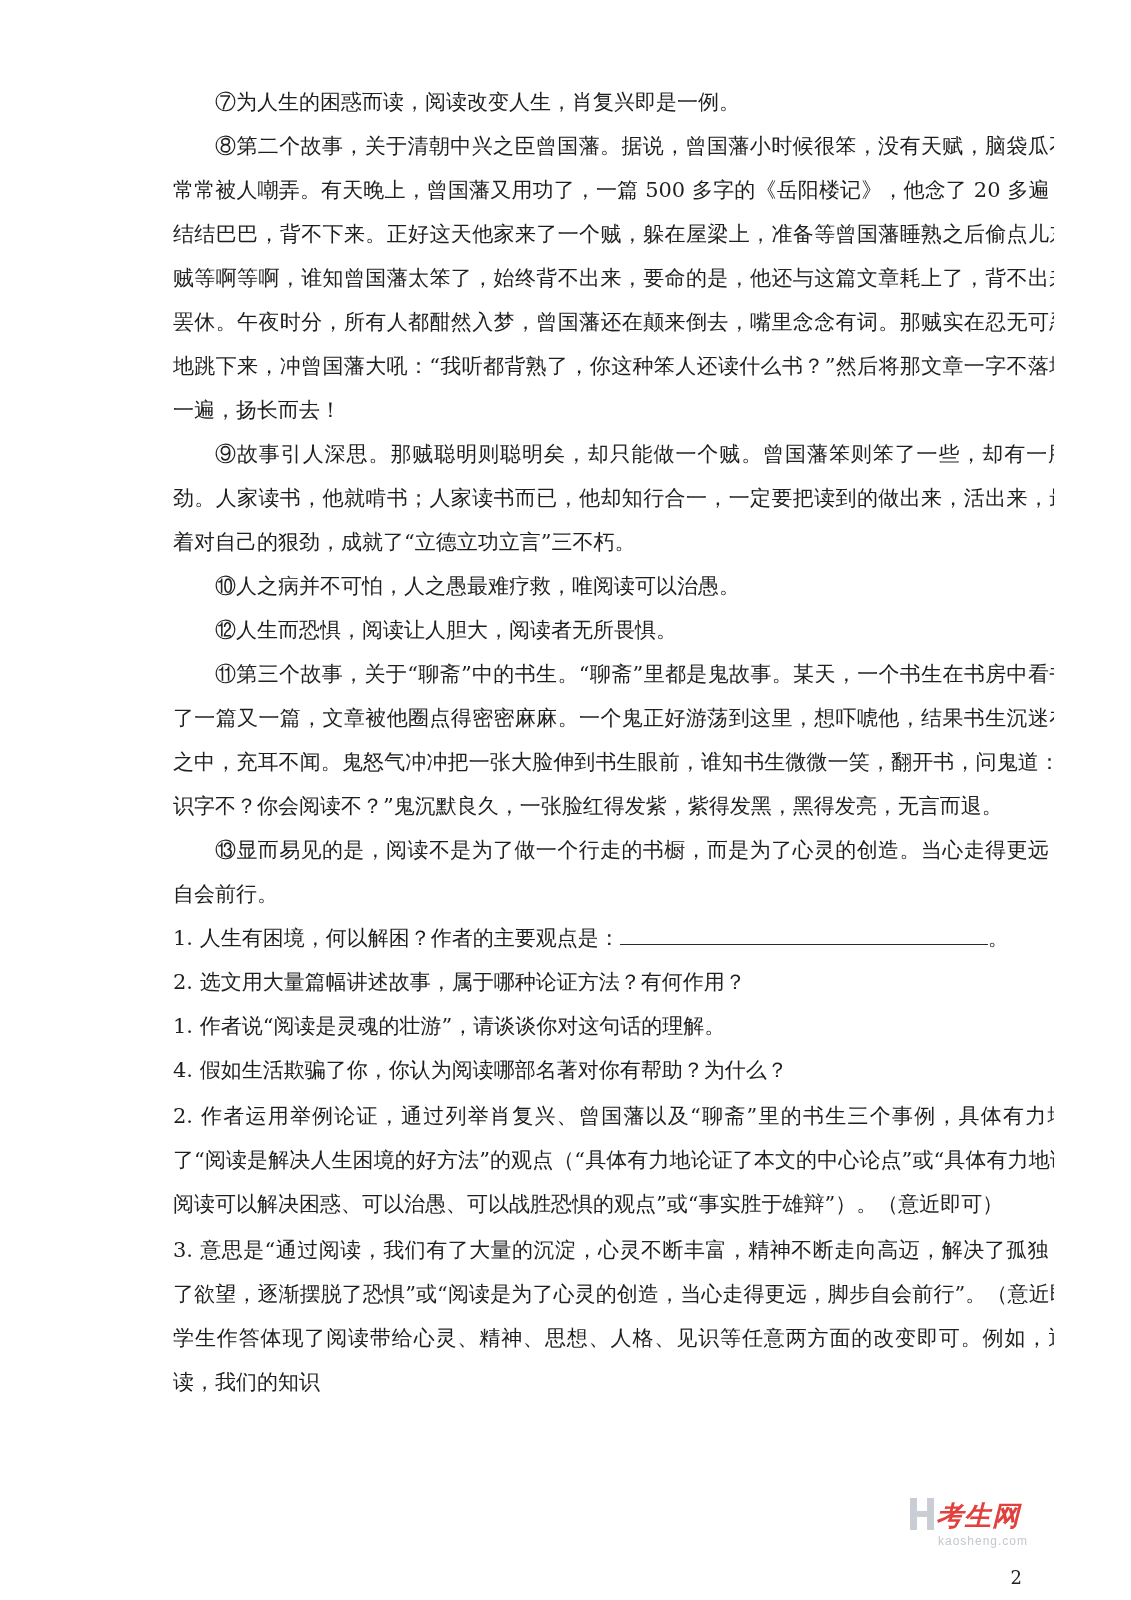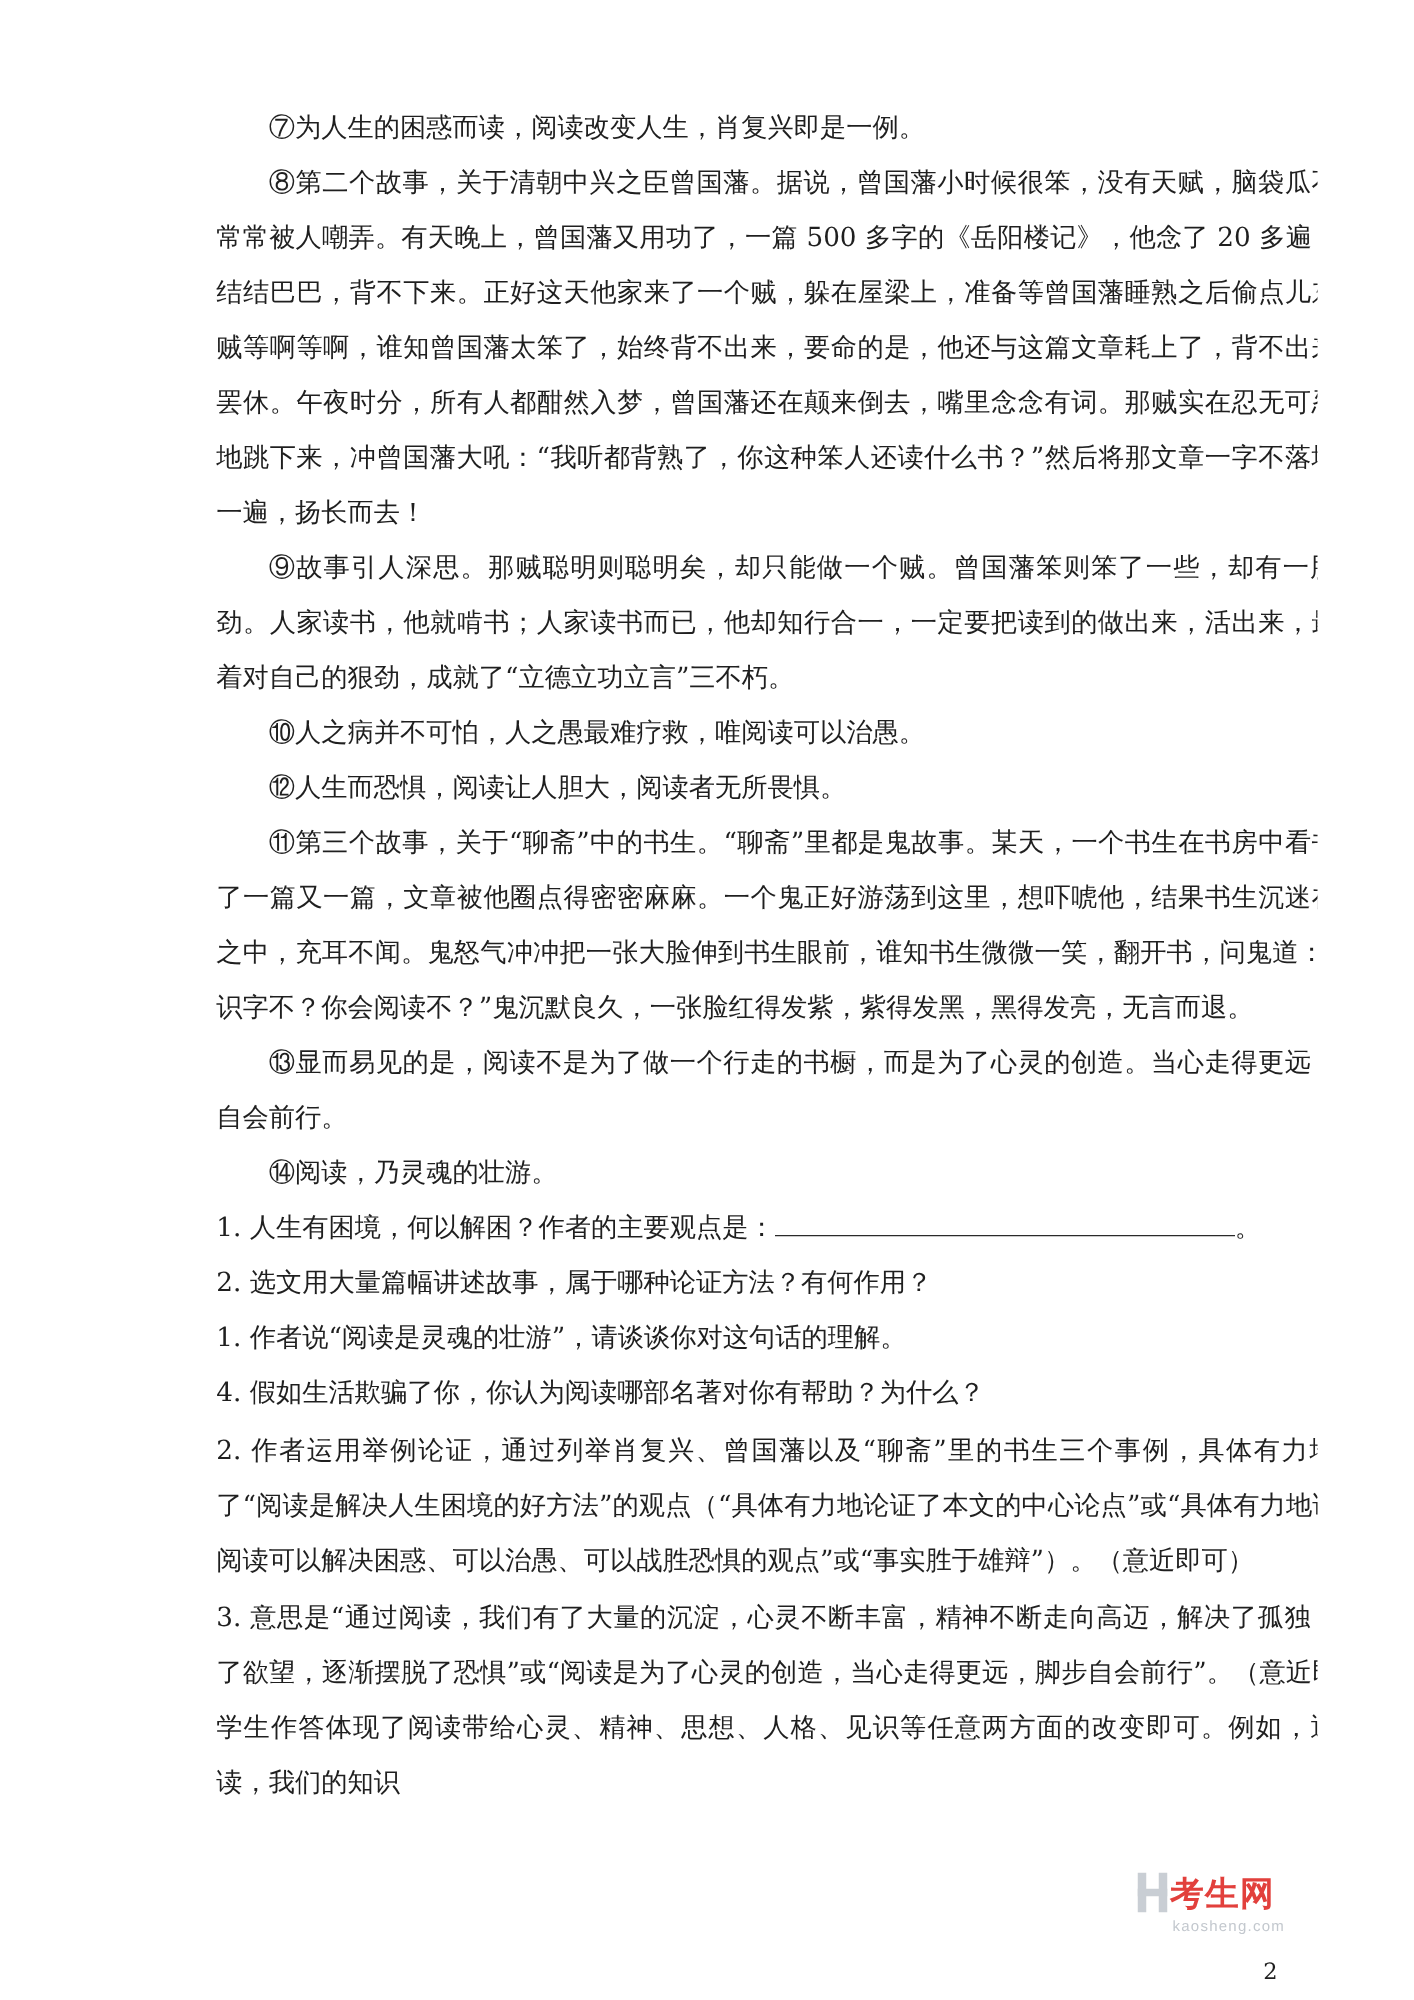--- a/index.html
+++ b/index.html
@@ -63,20 +63,21 @@
     display: flex;
     flex-direction: column;
     align-items: flex-start;
     line-height: 1.1;
     user-select: none;
   }
   .wm-row {
     display: flex;
     align-items: center;
     gap: 2px;
+    font-style: italic;
   }
   .wm-brand {
     font-family: "DejaVu Sans", "Liberation Sans", sans-serif;
     font-size: 27px;
     font-weight: bold;
     color: #e2403c;
     letter-spacing: 1px;
   }
   .wm-domain {
     font-family: Liberation Sans, sans-serif;
@@ -100,21 +101,20 @@
 <div class="page">
   <div class="content">
 
     <p class="para">⑦为人生的困惑而读，阅读改变人生，肖复兴即是一例。</p>
     <p class="para">⑧第二个故事，关于清朝中兴之臣曾国藩。据说，曾国藩小时候很笨，没有天赋，脑袋瓜不灵，常常被人嘲弄。有天晚上，曾国藩又用功了，一篇 500 多字的《岳阳楼记》，他念了 20 多遍，还是结结巴巴，背不下来。正好这天他家来了一个贼，躲在屋梁上，准备等曾国藩睡熟之后偷点儿东西。贼等啊等啊，谁知曾国藩太笨了，始终背不出来，要命的是，他还与这篇文章耗上了，背不出来誓不罢休。午夜时分，所有人都酣然入梦，曾国藩还在颠来倒去，嘴里念念有词。那贼实在忍无可忍，霍地跳下来，冲曾国藩大吼：“我听都背熟了，你这种笨人还读什么书？”然后将那文章一字不落地背诵一遍，扬长而去！</p>
     <p class="para">⑨故事引人深思。那贼聪明则聪明矣，却只能做一个贼。曾国藩笨则笨了一些，却有一股子韧劲。人家读书，他就啃书；人家读书而已，他却知行合一，一定要把读到的做出来，活出来，最终凭着对自己的狠劲，成就了“立德立功立言”三不朽。</p>
     <p class="para">⑩人之病并不可怕，人之愚最难疗救，唯阅读可以治愚。</p>
     <p class="para">⑫人生而恐惧，阅读让人胆大，阅读者无所畏惧。</p>
     <p class="para">⑪第三个故事，关于“聊斋”中的书生。“聊斋”里都是鬼故事。某天，一个书生在书房中看书，读了一篇又一篇，文章被他圈点得密密麻麻。一个鬼正好游荡到这里，想吓唬他，结果书生沉迷在阅读之中，充耳不闻。鬼怒气冲冲把一张大脸伸到书生眼前，谁知书生微微一笑，翻开书，问鬼道：“你认识字不？你会阅读不？”鬼沉默良久，一张脸红得发紫，紫得发黑，黑得发亮，无言而退。</p>
     <p class="para">⑬显而易见的是，阅读不是为了做一个行走的书橱，而是为了心灵的创造。当心走得更远，脚步自会前行。</p>
-    <p class="para">⑭阅读，乃灵魂的壮游。</p>
 
 
     <p class="question-line"><span>1. 人生有困境，何以解困？作者的主要观点是：</span><span class="blank"></span><span>。</span></p>
     <p class="question-line">2. 选文用大量篇幅讲述故事，属于哪种论证方法？有何作用？</p>
     <p class="question-line">1. 作者说“阅读是灵魂的壮游”，请谈谈你对这句话的理解。</p>
     <p class="question-line">4. 假如生活欺骗了你，你认为阅读哪部名著对你有帮助？为什么？</p>
 
     <p class="answer-para">2. 作者运用举例论证，通过列举肖复兴、曾国藩以及“聊斋”里的书生三个事例，具体有力地论证了“阅读是解决人生困境的好方法”的观点（“具体有力地论证了本文的中心论点”或“具体有力地论证了阅读可以解决困惑、可以治愚、可以战胜恐惧的观点”或“事实胜于雄辩”）。（意近即可）</p>
     <p class="answer-para">3. 意思是“通过阅读，我们有了大量的沉淀，心灵不断丰富，精神不断走向高迈，解决了孤独，稀释了欲望，逐渐摆脱了恐惧”或“阅读是为了心灵的创造，当心走得更远，脚步自会前行”。（意近即可，学生作答体现了阅读带给心灵、精神、思想、人格、见识等任意两方面的改变即可。例如，通过阅读，我们的知识</p>
 

